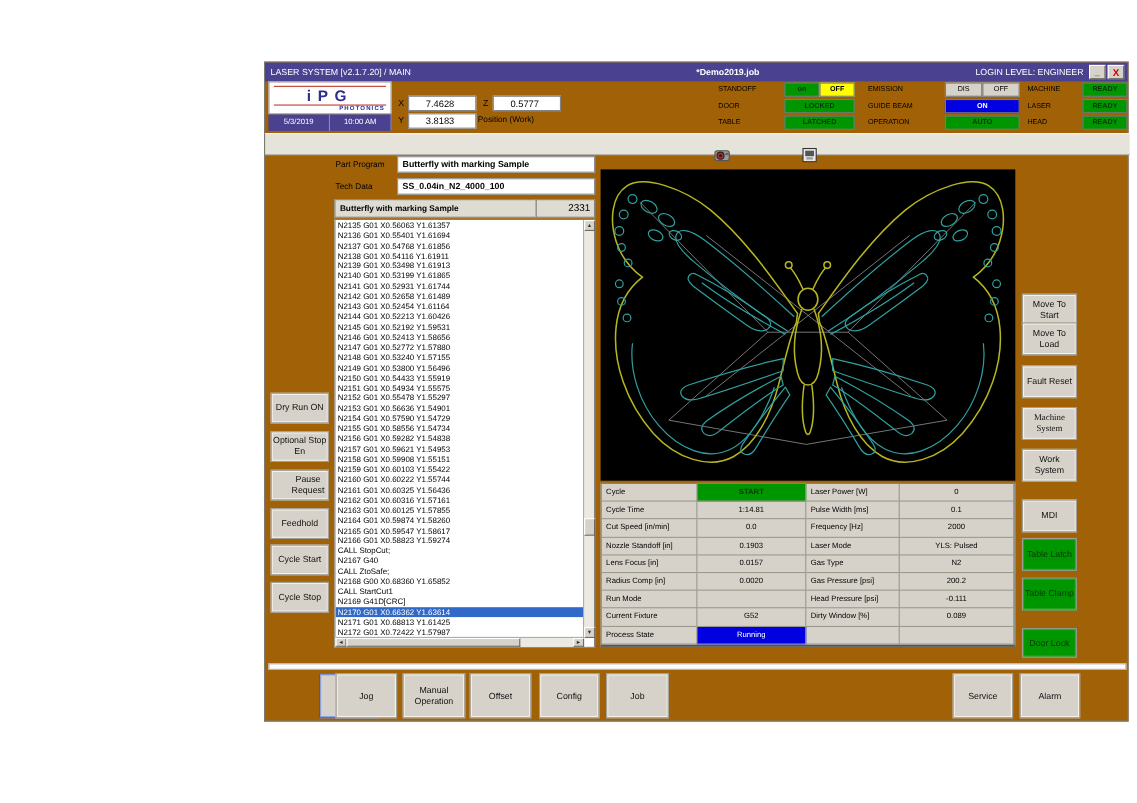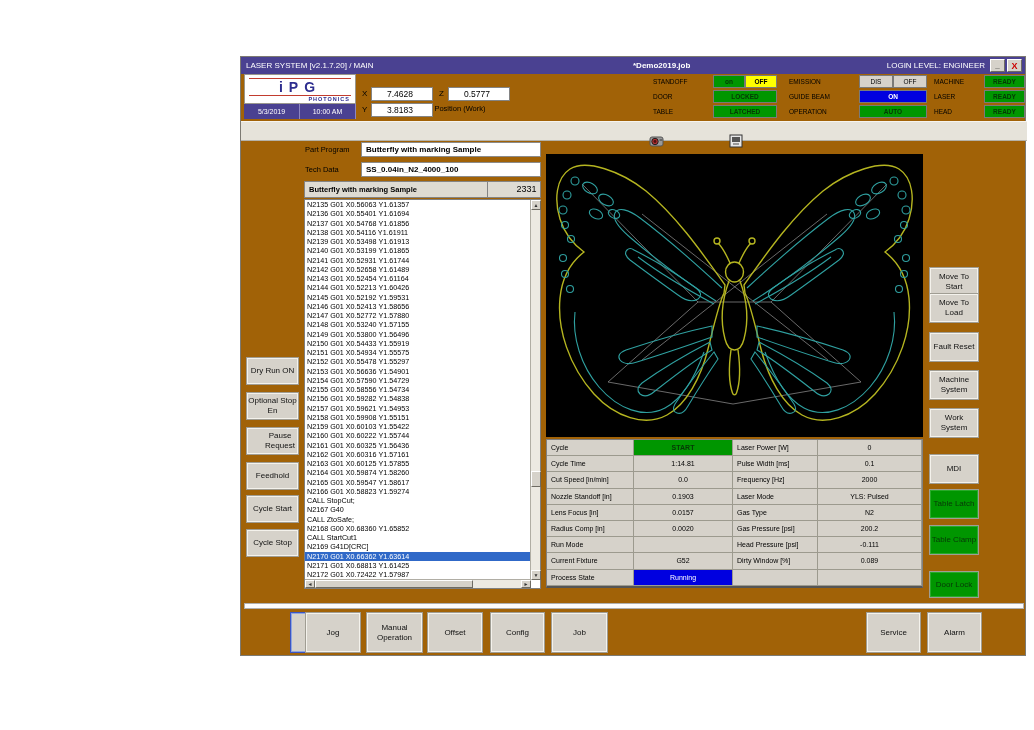--- a/index.html
+++ b/index.html
@@ -318,21 +318,21 @@
 
 <div class="btn" style="left: 5px; top: 300px; width: 53px; height: 28px;">Dry Run ON</div>
     <div class="btn" style="left: 5px; top: 335px; width: 53px; height: 28px;">Optional Stop En</div>
     <div class="btn" style="left: 5px; top: 370px; width: 53px; height: 28px; padding-left: 16px;">Pause Request</div>
     <div class="btn" style="left: 5px; top: 405px; width: 53px; height: 28px;">Feedhold</div>
     <div class="btn" style="left: 5px; top: 438px; width: 53px; height: 28px;">Cycle Start</div>
     <div class="btn" style="left: 5px; top: 472px; width: 53px; height: 28px;">Cycle Stop</div>
     <div class="btn" style="left: 688px; top: 198px; width: 50px; height: 30px; margin-top: 12px;">Move To Start</div>
     <div class="btn" style="left: 688px; top: 236px; width: 50px; height: 30px;">Move To Load</div>
     <div class="btn" style="left: 688px; top: 275px; width: 50px; height: 30px;">Fault Reset</div>
-    <div class="btn" style="left: 688px; top: 313px; width: 50px; height: 30px;">Machine System</div>
+    <div class="btn" style="left: 688px; top: 313px; width: 50px; height: 30px; font-family: Liberation Serif, serif;">Machine System</div>
     <div class="btn" style="left: 688px; top: 351px; width: 50px; height: 30px;">Work System</div>
     <div class="btn" style="left: 688px; top: 397px; width: 50px; height: 30px;">MDI</div>
     <div class="btn btn-green" style="left: 688px; top: 432px; width: 50px; height: 30px;">Table Latch</div>
     <div class="btn btn-green" style="left: 688px; top: 468px; width: 50px; height: 30px;">Table Clamp</div>
     <div class="btn btn-green" style="left: 688px; top: 514px; width: 50px; height: 27px;">Door Lock</div>
     <div class="btn tab tab-active" style="left: 4px; width: 54px; margin-left: 45px;">Main</div>
     <div class="btn tab" style="left: 64px; width: 56px;">Jog</div>
     <div class="btn tab" style="left: 125px; width: 57px;">Manual Operation</div>
     <div class="btn tab" style="left: 186px; width: 56px;">Offset</div>
     <div class="btn tab" style="left: 249px; width: 55px;">Config</div>

